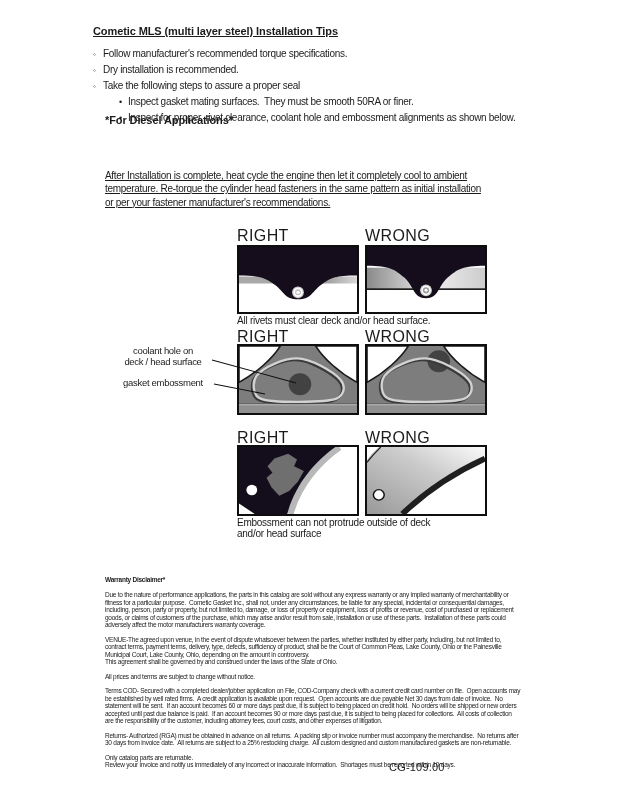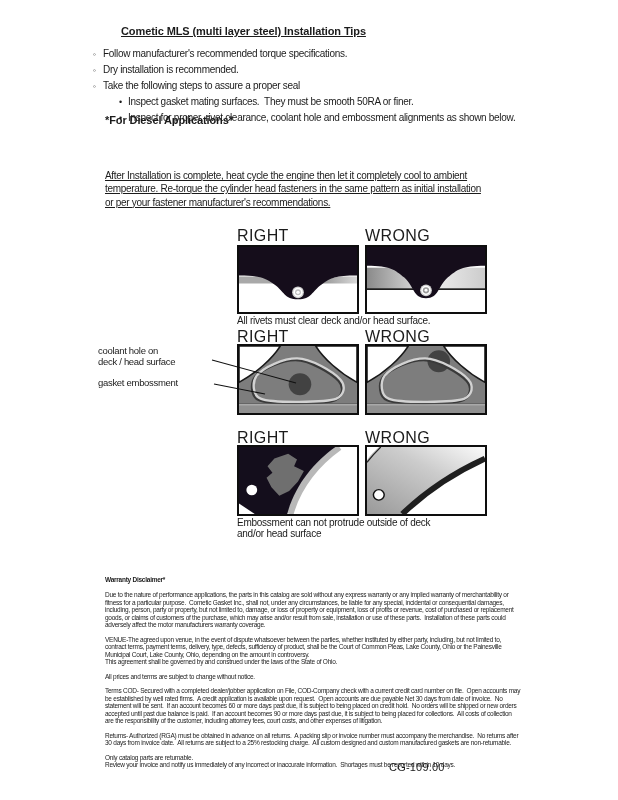--- a/index.html
+++ b/index.html
@@ -2,40 +2,40 @@
 <html><head>
 <meta charset="utf-8">
 <style>
   html,body{margin:0;padding:0;background:#e8e8e8;}
   .page{
     position:relative;width:618px;height:800px;background:#ffffff;
     font-family:"Liberation Sans","DejaVu Sans",sans-serif;color:#1b1b1b;
     margin:0 auto;overflow:hidden;
   }
   .title{
-    position:absolute;left:121px;top:25px;font-size:11px;font-weight:bold;
+    position:absolute;left:93px;top:25px;font-size:11px;font-weight:bold;
     letter-spacing:-0.1px;text-decoration:underline;white-space:pre;
   }
   .tips{position:absolute;left:93px;top:46px;font-size:10px;letter-spacing:-0.3px;line-height:15px;}
   .tip-row{display:flex;align-items:baseline;white-space:pre;}
   .tip-row .mk{width:10px;font-size:8px;flex:0 0 10px;}
   .tip-sub{padding-left:26px;}
   .tip-sub .mk{width:9px;flex:0 0 9px;font-size:9px;}
   .h2{position:absolute;left:105px;top:114px;font-size:11px;font-weight:bold;letter-spacing:-0.1px;}
   .para{position:absolute;left:105px;font-size:10px;letter-spacing:-0.3px;line-height:13.4px;white-space:pre-line;}
   .p1{top:136px;}
   .p2{top:169px;text-decoration:underline;}
   .note{top:211px;}
 
   .dg-label{position:absolute;width:122px;text-align:left;font-size:16px;font-weight:400;letter-spacing:0.4px;line-height:14px;}
   .dg-box{position:absolute;width:122px;height:69px;border:2px solid #0e0e0e;box-sizing:border-box;background:#fff;}
   .dg-box svg{display:block;width:100%;height:100%;}
   .dg-caption{position:absolute;left:237px;font-size:10px;letter-spacing:-0.25px;line-height:11px;white-space:pre-line;}
 
-  .callout{position:absolute;left:98px;width:114px;text-align:left;font-size:9.5px;letter-spacing:-0.3px;line-height:10.5px;white-space:pre-line;}
+  .callout{position:absolute;left:106px;width:114px;text-align:center;font-size:9.5px;letter-spacing:-0.3px;line-height:10.5px;white-space:pre-line;}
   .co1{top:346px;}
   .co2{top:378px;}
   .leader-svg{position:absolute;left:205px;top:350px;width:110px;height:50px;pointer-events:none;}
 
   .legal{position:absolute;left:105px;top:576px;width:500px;font-size:6.5px;letter-spacing:-0.25px;line-height:7.5px;}
   .legal .lg-h{font-weight:bold;margin-bottom:7.5px;white-space:pre;}
   .legal .lg-p{margin-bottom:7px;white-space:pre;}
   .footer-code{position:absolute;left:389px;top:761px;font-size:11px;letter-spacing:0.2px;}
 </style>
 </head>

